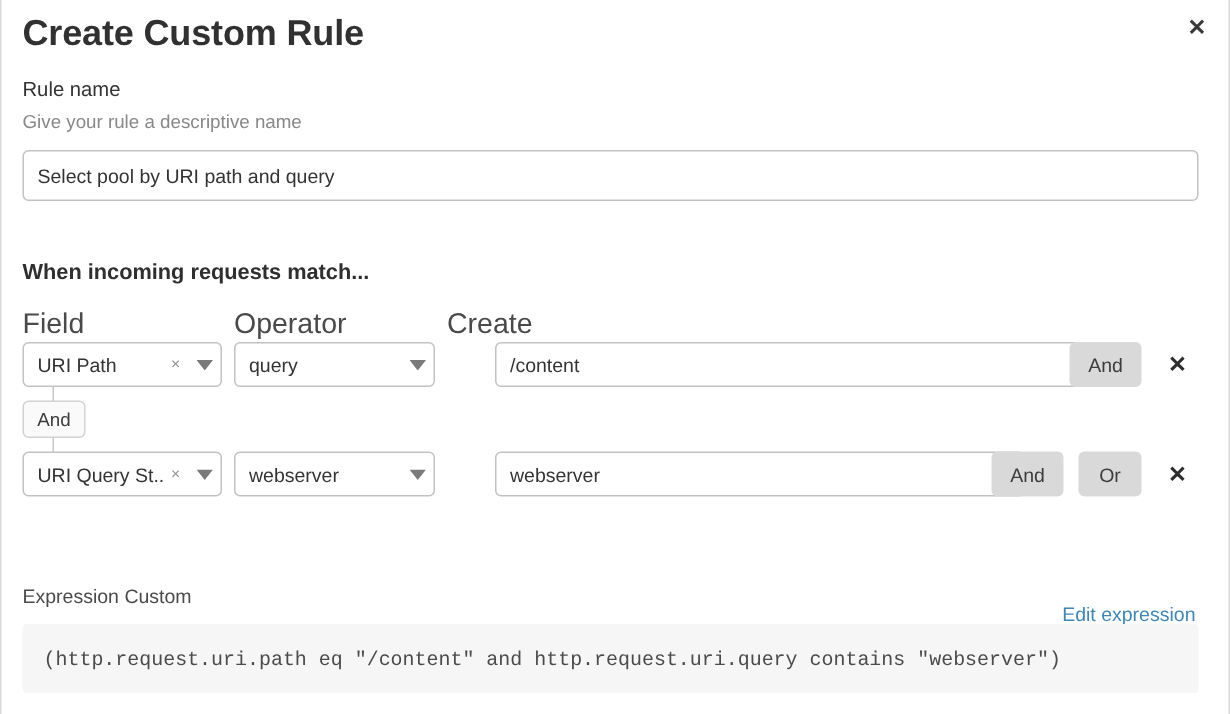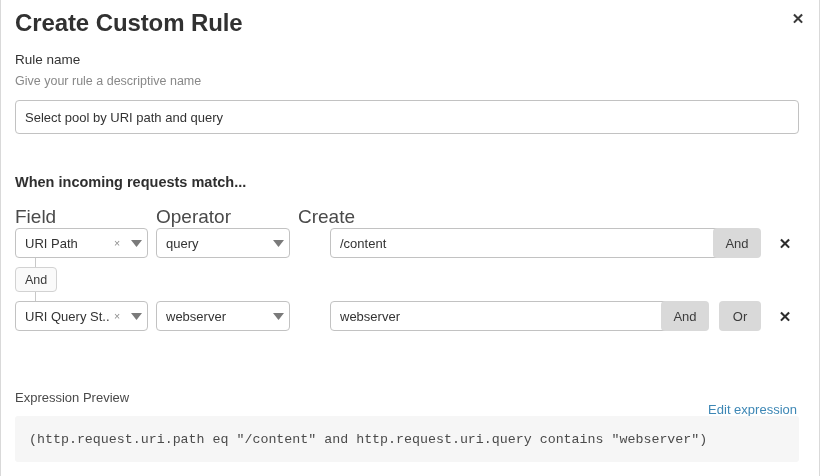--- a/index.html
+++ b/index.html
@@ -304,19 +304,19 @@
             <polygon points="0,0 11,0 5.5,7" fill="#7a7a7a"></polygon>
           </svg>
       </span>
     </div>
     <input class="val-input w2" type="text" value="webserver" style="">
     <button class="logic-btn and2">And</button>
     <button class="logic-btn or2">Or</button>
     <button class="remove-btn">✕</button>
   </div>
 
-  <div class="expr-label">Expression Preview</div>
+  <div class="expr-label">Expression Custom</div>
   <a class="expr-edit-link">Edit expression</a>
   <div class="expr-box">
     <span class="expr-code">(http.request.uri.path eq "/content" and http.request.uri.query contains "webserver")</span>
   </div>
 
 </div>
 
 </body></html>

